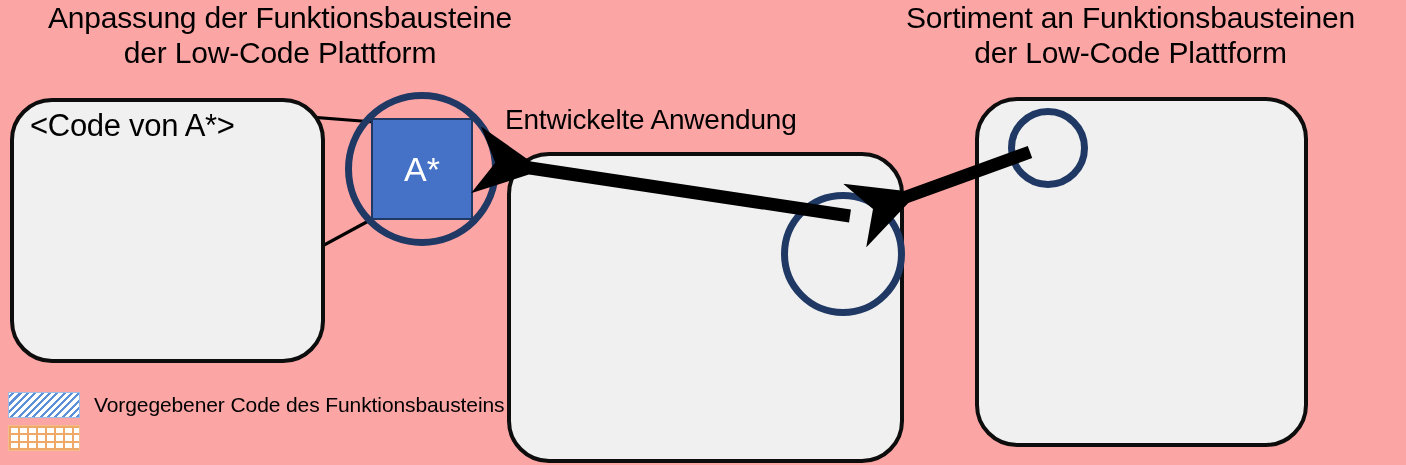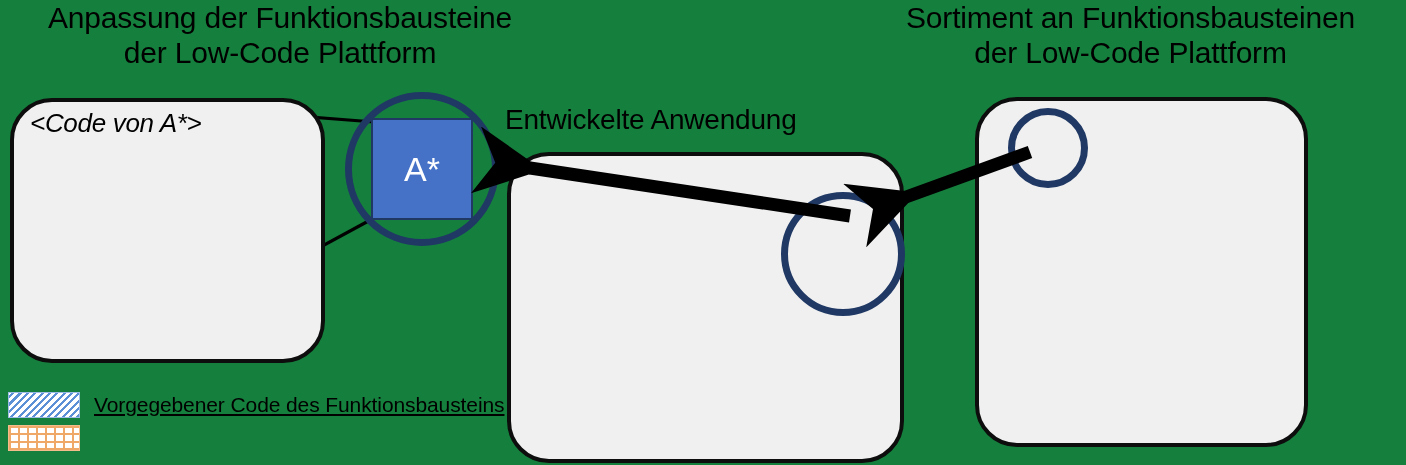--- a/index.html
+++ b/index.html
@@ -8,21 +8,21 @@
     padding: 0;
     background: #ffffff;
   }
   body {
     font-family: "Liberation Sans", sans-serif;
   }
   #stage {
     position: relative;
     width: 1406px;
     height: 465px;
-    background: #15803d;
+    background: #fca5a5;
     overflow: hidden;
   }
 
   
   .title {
     position: absolute;
     text-align: center;
     font-size: 30px;
     line-height: 1.18;
     color: #000000;
@@ -63,24 +63,23 @@
   }
   #catalog-panel {
     left: 975px; top: 97px;
     width: 333px; height: 350px;
     border-radius: 42px;
   }
 
   .code-title {
     position: absolute;
     left: 30px; top: 108px;
-    font-size: 26px;
+    font-size: 31px;
     color: #000000;
     letter-spacing: -0.3px;
-    font-style: italic;
   }
 
   
   .bar {
     position: absolute;
     box-sizing: border-box;
   }
   .bar-given {
     background-color: #ffffff;
     background-image: repeating-linear-gradient(
@@ -102,21 +101,21 @@
   }
 
   
   .legend-row {
     position: absolute;
     left: 8px;
     display: flex;
     align-items: center;
     gap: 14px;
   }
-  #legend-row-0 { top: 392px; text-decoration: underline; }
+  #legend-row-0 { top: 392px; }
   #legend-row-1 { top: 425px; }
   .legend-swatch {
     width: 72px;
     height: 26px;
     box-sizing: border-box;
     flex: 0 0 auto;
   }
   .legend-text {
     font-size: 21px;
     color: #000000;

